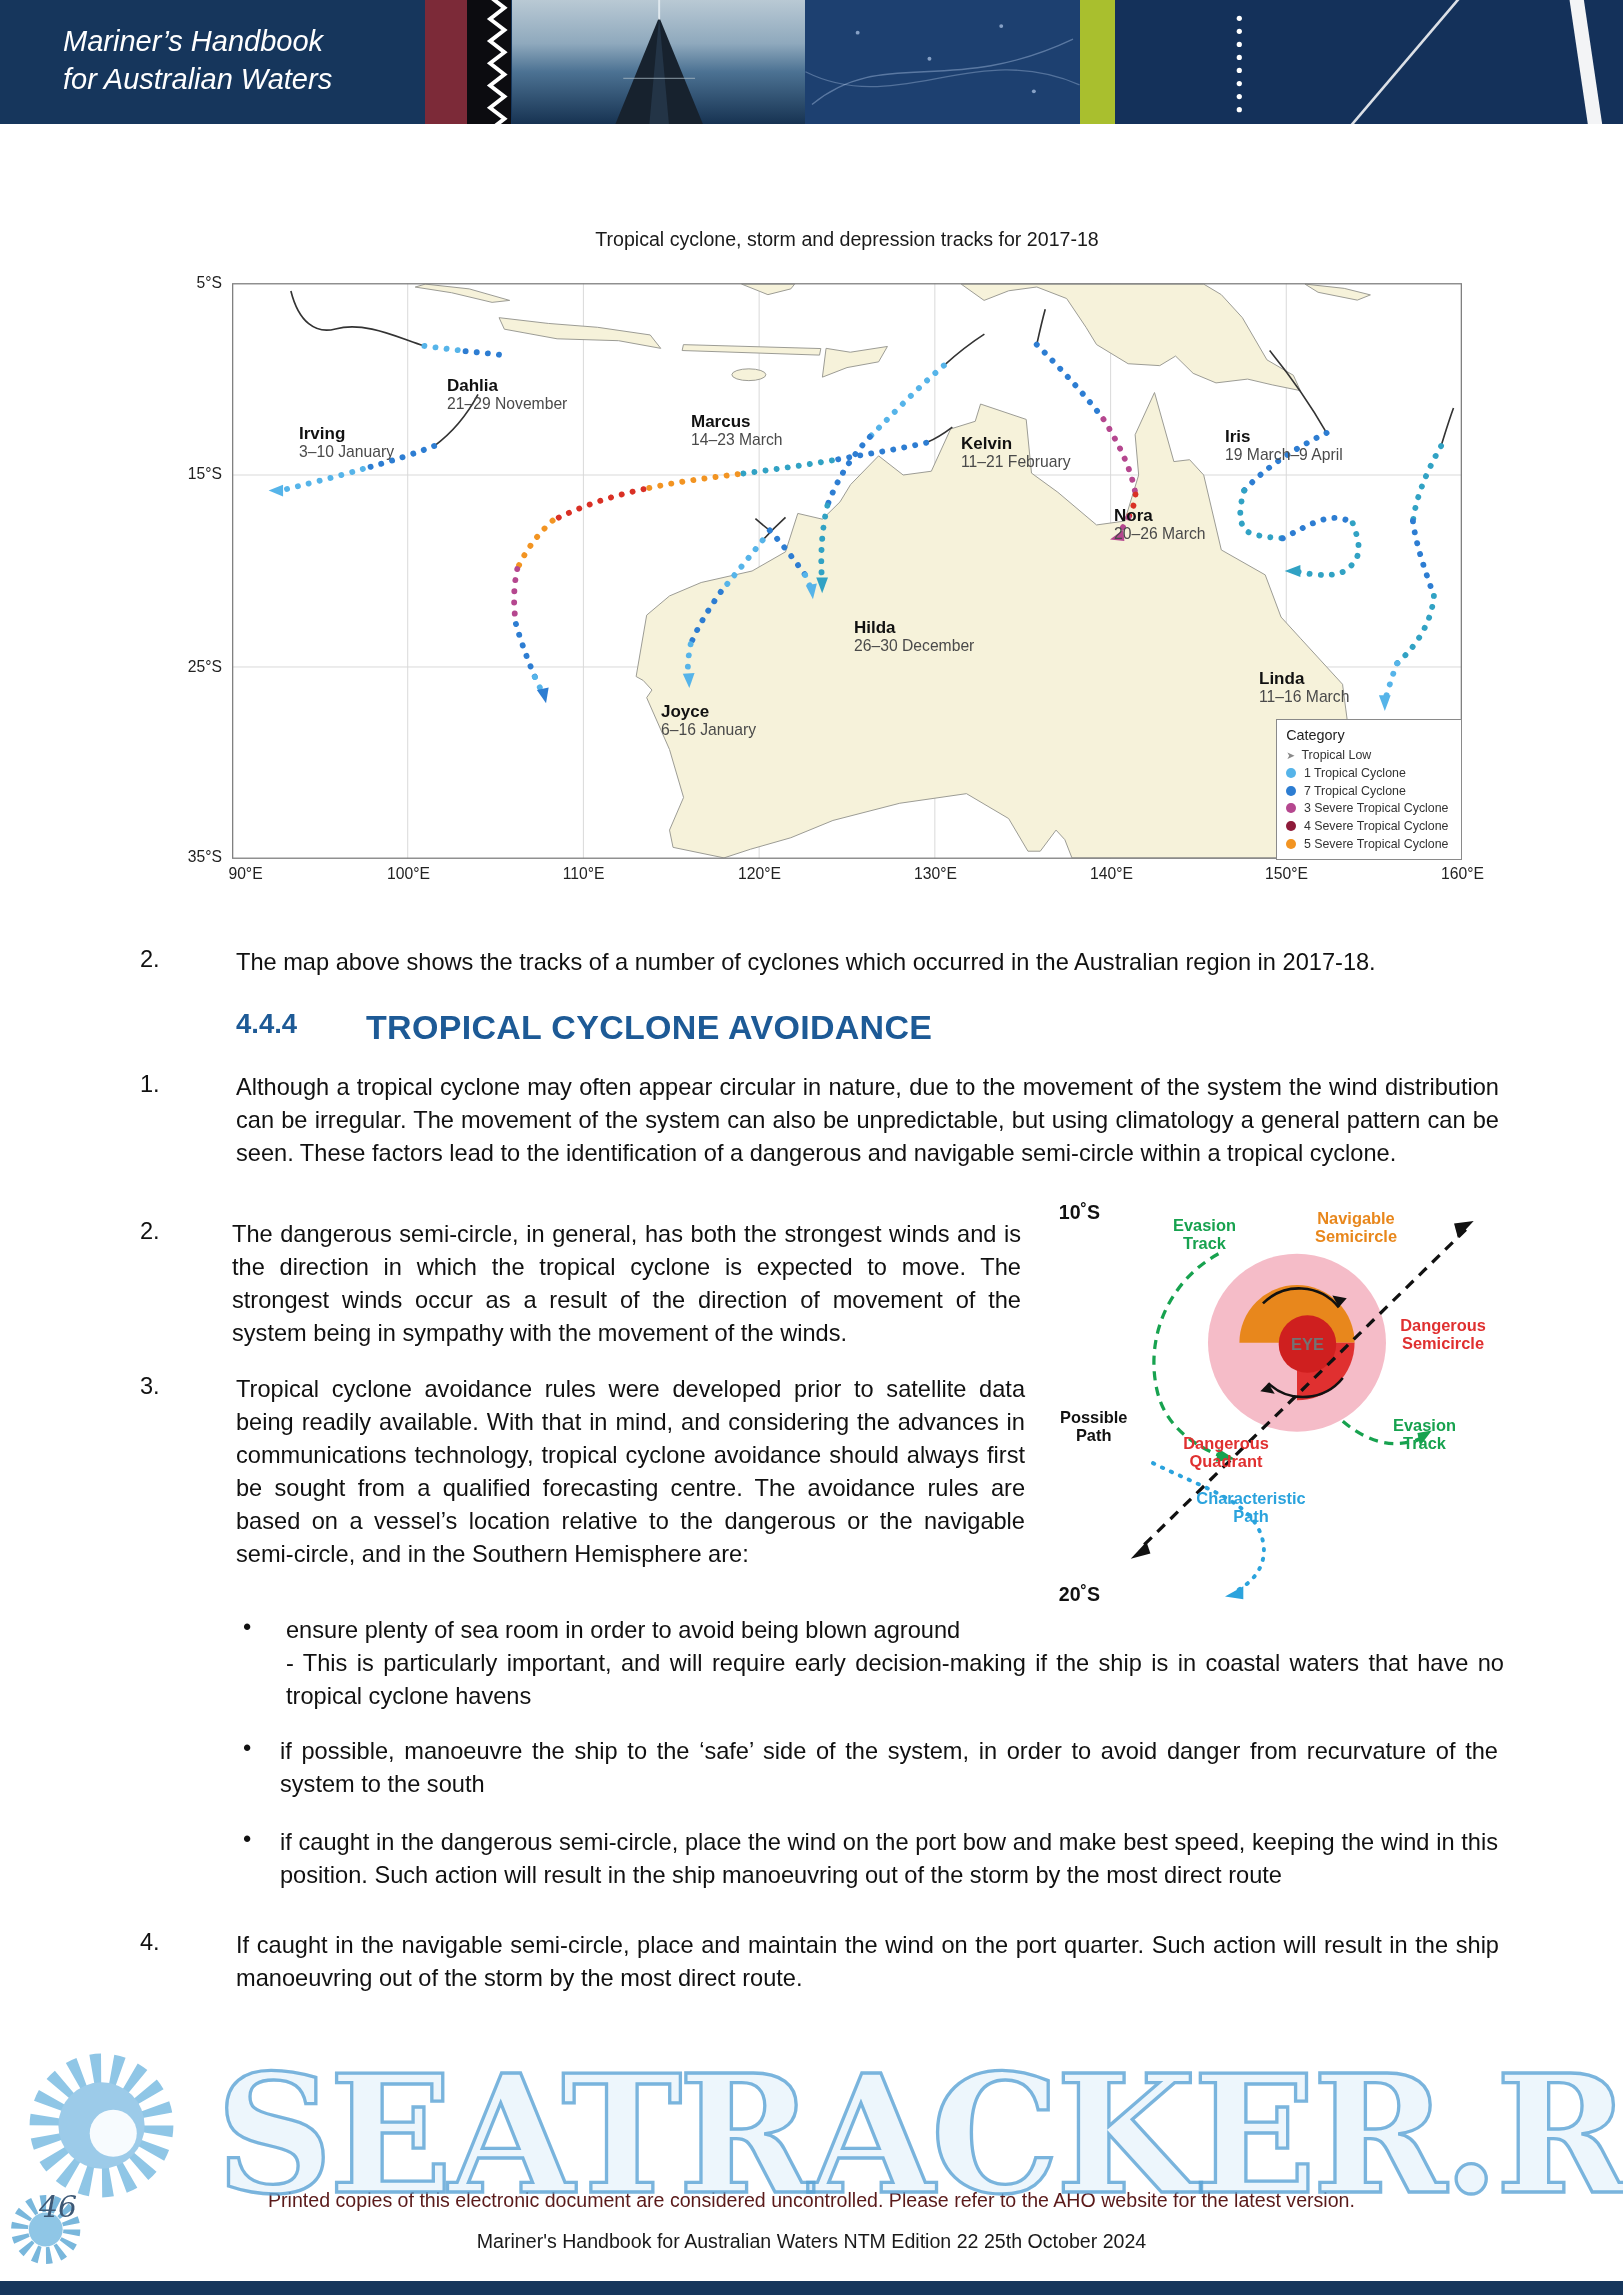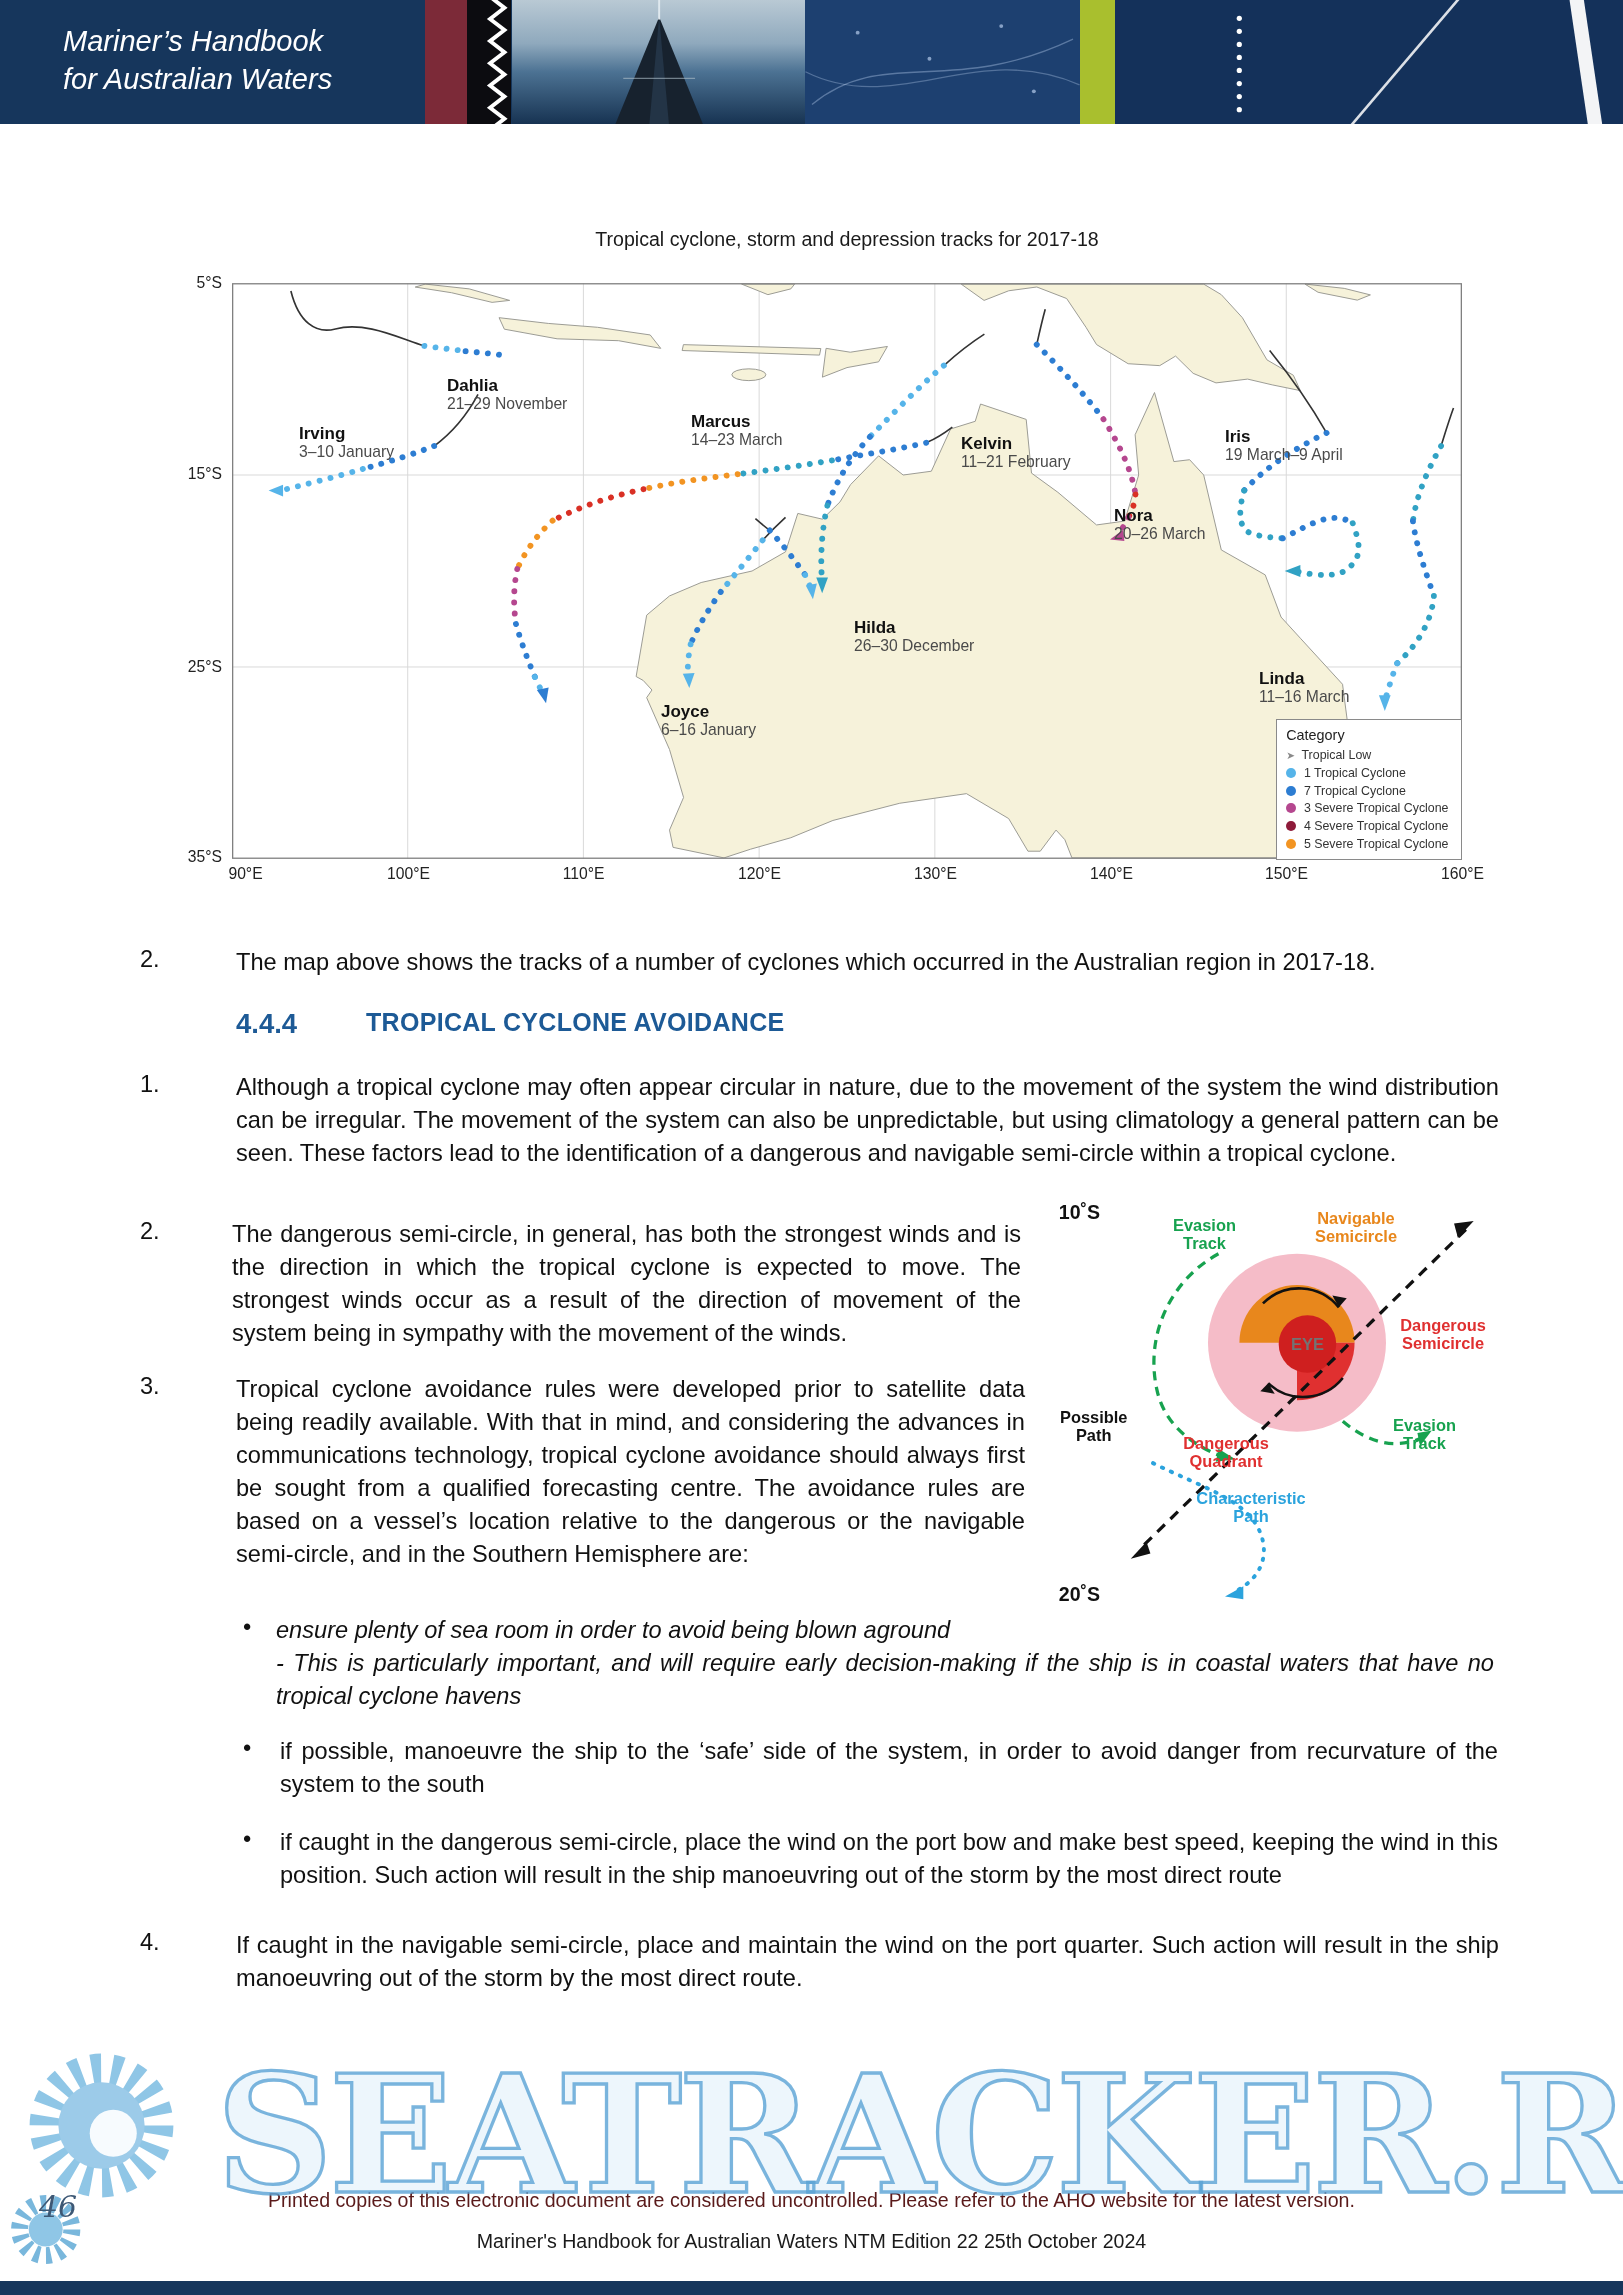--- a/index.html
+++ b/index.html
@@ -22,21 +22,21 @@
   .legend-row{display:flex;align-items:center;height:17.7px;font-size:12.4px;color:#333;}
   .dot{width:9.8px;height:9.8px;border-radius:50%;display:inline-block;margin-right:7.9px;flex:none;}
   .bom{text-align:center;font-family:"Liberation Serif", serif;color:#1a1a1a;}
   .bom-line1{font-weight:bold;font-size:16.4px;}
   .bom-rule{width:140px;height:1.3px;background:#8a8a86;margin:3.9px auto;}
   .bom-line2{font-size:15px;}
   
   .num{font-size:23.6px;color:#111;}
   .para{font-size:23.6px;line-height:33px;text-align:justify;color:#111;}
   .heading-num{font-size:27.5px;font-weight:bold;color:#1d5a96;}
-  .heading-title{font-size:25px;font-weight:bold;color:#1d5a96;letter-spacing:0.3px;}
+  .heading-title{font-size:34px;font-weight:bold;color:#1d5a96;letter-spacing:0.3px;}
   .bullet-marker{font-size:23.6px;color:#111;}
   
   .dlabel{font-weight:bold;font-size:16.4px;line-height:18.3px;white-space:pre-line;text-align:center;}
   .dlat{font-weight:bold;font-size:19.6px;color:#111;}
   
   .wm-text{left:216px;top:2040px;font-family:"DejaVu Serif", serif;font-weight:bold;font-size:162px;
            letter-spacing:-3.9px;color:rgba(190,224,244,0.28);-webkit-text-stroke:3.3px rgba(90,162,212,0.8);
            z-index:6;white-space:nowrap;}
   .footer-line{left:0;width:1623px;text-align:center;z-index:2;}
   .pagenum{left:39px;top:2189px;font-family:"DejaVu Serif", serif;font-style:italic;font-size:30px;color:#3d5875;z-index:7;}
@@ -280,21 +280,21 @@
   <div class="abs num" style="left:140px;top:1071px;">1.</div>
   <div class="abs para" style="left:236px;top:1071px;width:1263px;">Although a tropical cyclone may often appear circular in nature, due to the movement of the system the wind distribution can be irregular. The movement of the system can also be unpredictable, but using climatology a general pattern can be seen. These factors lead to the identification of a dangerous and navigable semi-circle within a tropical cyclone.</div>
 
   <div class="abs num" style="left:140px;top:1218px;">2.</div>
   <div class="abs para" style="left:232px;top:1218px;width:789px;">The dangerous semi-circle, in general, has both the strongest winds and is the direction in which the tropical cyclone is expected to move. The strongest winds occur as a result of the direction of movement of the system being in sympathy with the movement of the winds.</div>
 
   <div class="abs num" style="left:140px;top:1373px;">3.</div>
   <div class="abs para" style="left:236px;top:1373px;width:789px;">Tropical cyclone avoidance rules were developed prior to satellite data being readily available. With that in mind, and considering the advances in communications technology, tropical cyclone avoidance should always first be sought from a qualified forecasting centre. The avoidance rules are based on a vessel’s location relative to the dangerous or the navigable semi-circle, and in the Southern Hemisphere are:</div>
 
   <div class="abs bullet-marker" style="left:243px;top:1614px;">•</div>
-  <div class="abs" style="left:276px;top:1614px;width:1218px;font-style:italic;">
+  <div class="abs" style="left:286px;top:1614px;width:1218px;">
     <div class="para" style="position:static;">ensure plenty of sea room in order to avoid being blown aground</div>
     <div class="para" style="position:static;">- This is particularly important, and will require early decision-making if the ship is in coastal waters that have no tropical cyclone havens</div>
   </div>
 
   <div class="abs bullet-marker" style="left:243px;top:1735px;">•</div>
   <div class="abs para" style="left:280px;top:1735px;width:1218px;">if possible, manoeuvre the ship to the ‘safe’ side of the system, in order to avoid danger from recurvature of the system to the south</div>
 
   <div class="abs bullet-marker" style="left:243px;top:1826px;">•</div>
   <div class="abs para" style="left:280px;top:1826px;width:1218px;">if caught in the dangerous semi-circle, place the wind on the port bow and make best speed, keeping the wind in this position. Such action will result in the ship manoeuvring out of the storm by the most direct route</div>
 

